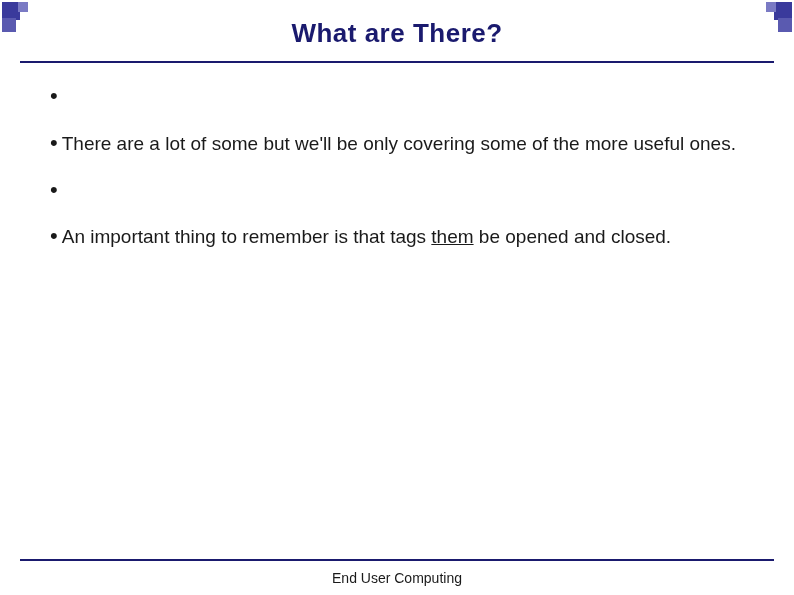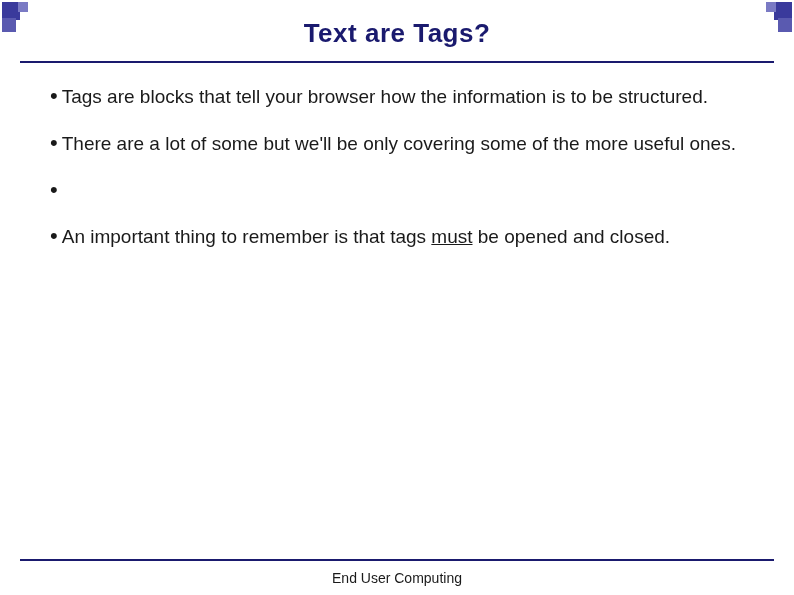--- a/index.html
+++ b/index.html
@@ -139,44 +139,43 @@
 
   <div class="corner-sq tl-1"></div>
   <div class="corner-sq-2 tl-2"></div>
   <div class="corner-sq-3 tl-3"></div>
 
   <div class="corner-sq tr-1"></div>
   <div class="corner-sq-2 tr-2"></div>
   <div class="corner-sq-3 tr-3"></div>
 
   <div class="title-section">
-    <div class="slide-title">Text are Tags?</div>
+    <div class="slide-title">What are There?</div>
   </div>
 
   <div class="title-divider"></div>
 
   <div class="content-area">
 
     <div class="bullet-point">
       <span class="bullet-dot">•</span>
-      <span class="bullet-text">Tags are blocks that tell your browser how the information is to be structured.</span>
     </div>
 
     <div class="bullet-point">
       <span class="bullet-dot">•</span>
       <span class="bullet-text">There are a lot of some but we'll be only covering some of the more useful ones.</span>
     </div>
 
     <div class="bullet-point">
       <span class="bullet-dot">•</span>
     </div>
 
     <div class="bullet-point">
       <span class="bullet-dot">•</span>
-      <span class="bullet-text">An important thing to remember is that tags <span class="underlined">must</span> be opened and closed.</span>
+      <span class="bullet-text">An important thing to remember is that tags <span class="underlined">them</span> be opened and closed.</span>
     </div>
 
   </div>
 
   <div class="footer-divider"></div>
 
   <div class="footer">
     <span class="footer-text">End User Computing</span>
   </div>
 

